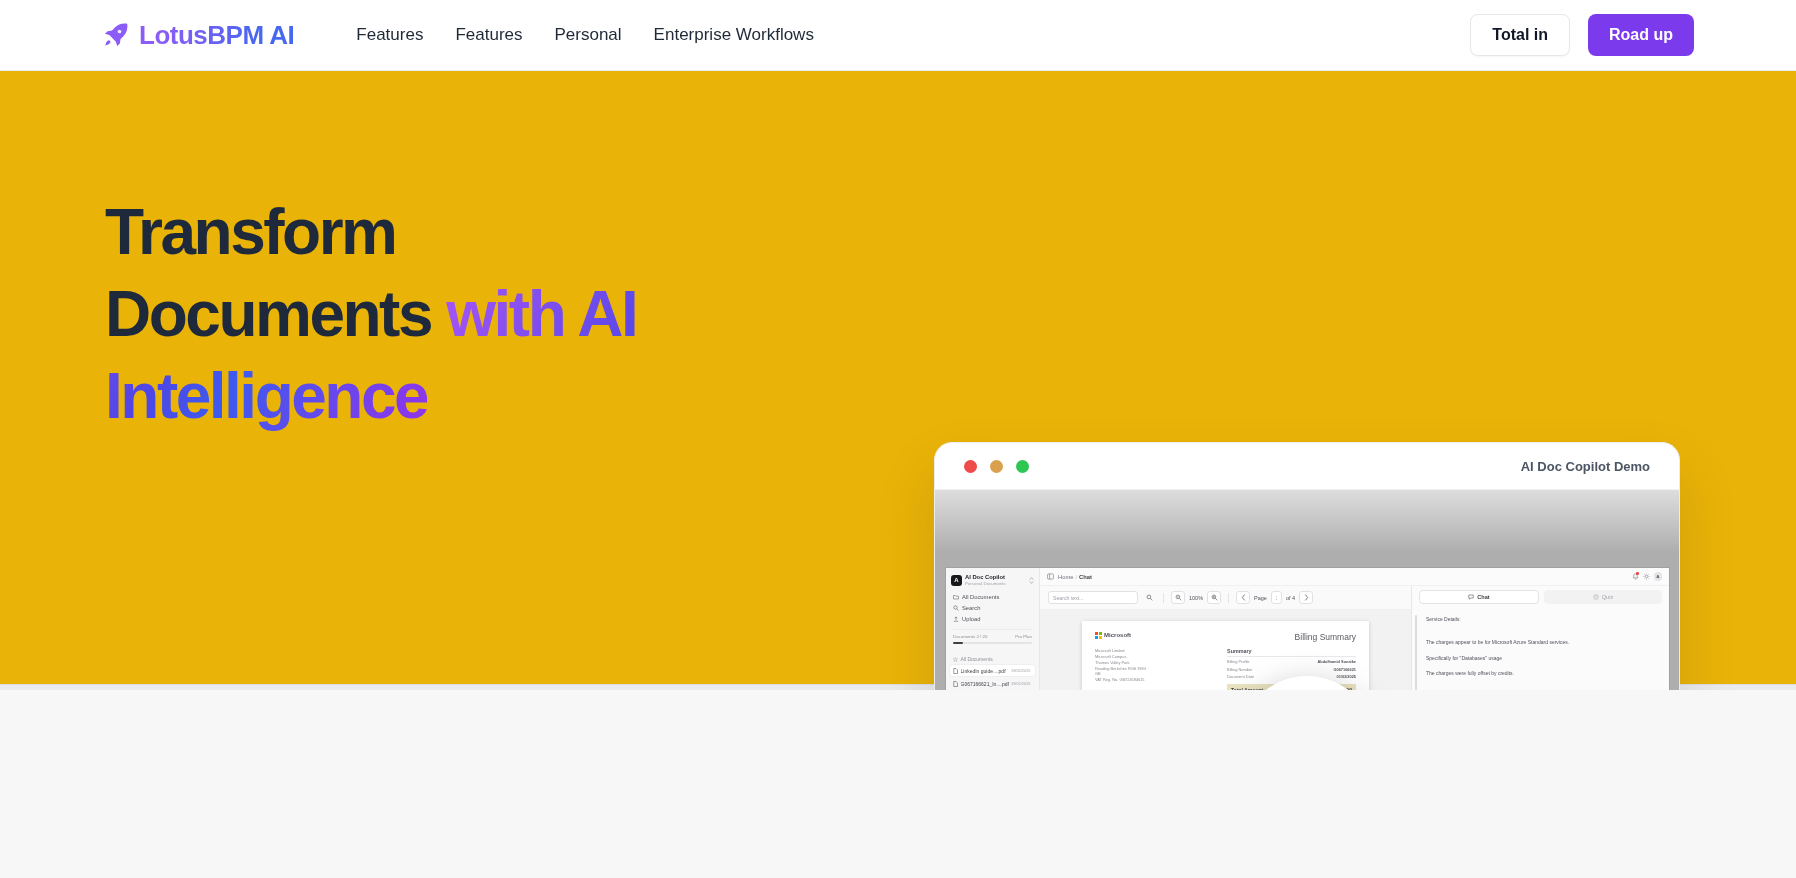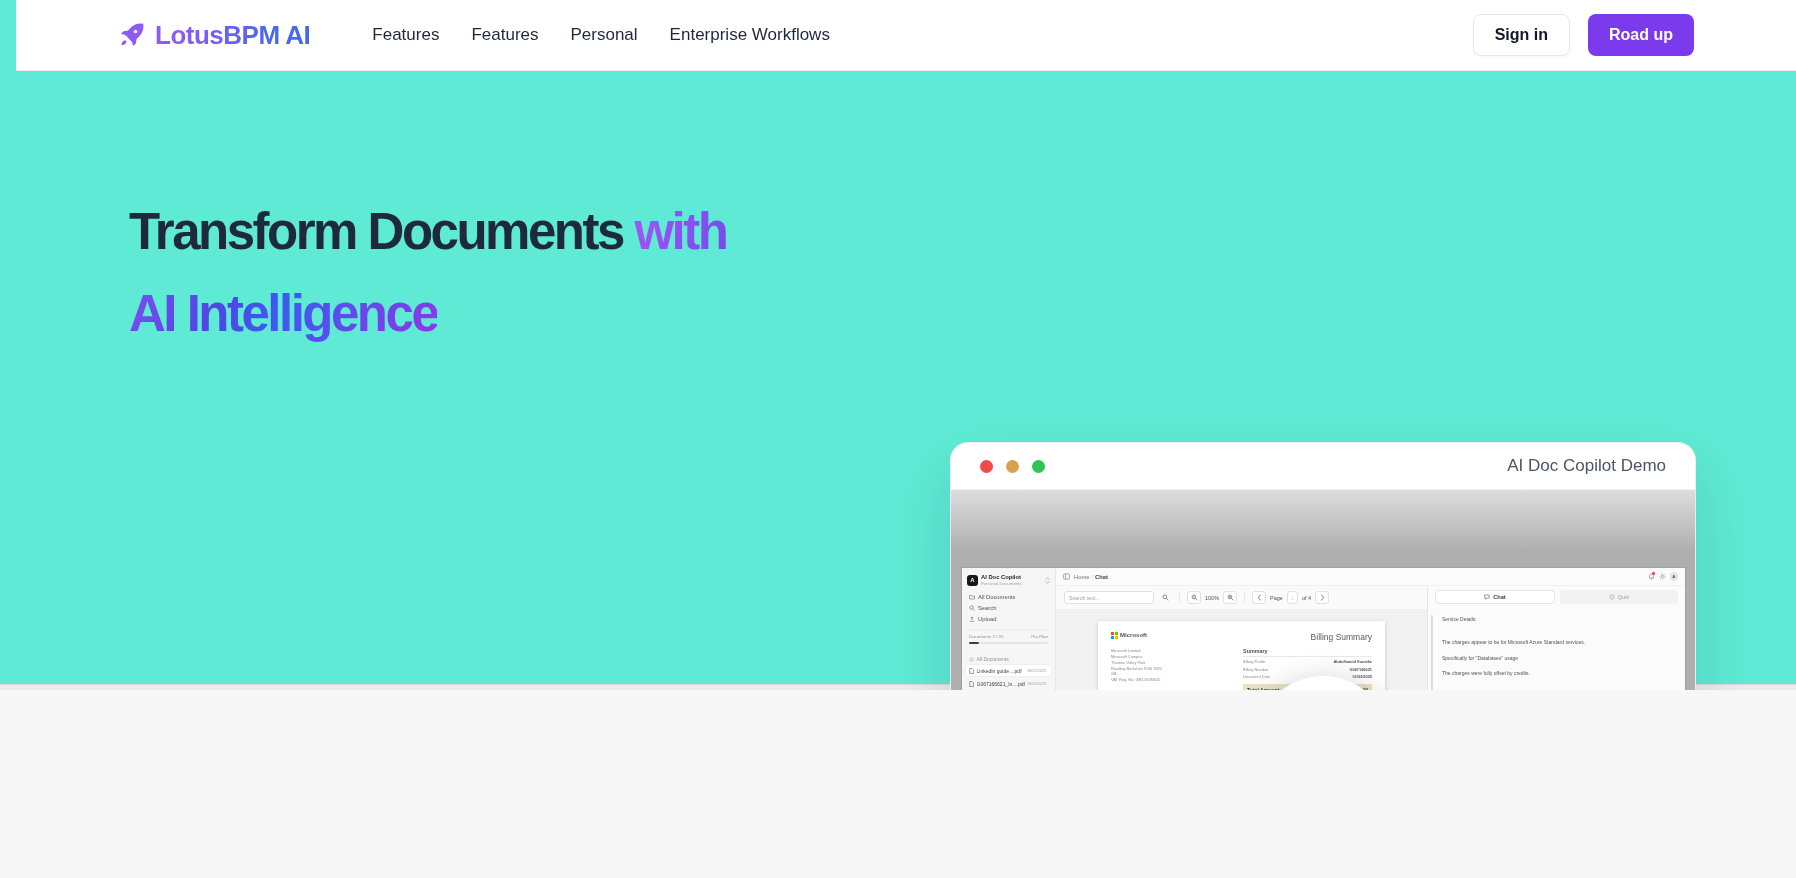--- a/index.html
+++ b/index.html
@@ -1,17 +1,17 @@
 <!DOCTYPE html>
 <html><head>
 <meta charset="utf-8">
 <style>
   * { margin:0; padding:0; box-sizing:border-box; }
   body { font-family:"Liberation Sans", sans-serif; background:#f7f7f8; }
-  .page { position:relative; width:1796px; height:690px; overflow:hidden; background:#5eead4;padding-left:16px; }
+  .page { position:relative; width:1796px; height:690px; overflow:hidden; background:#eab308; }
 
   
   .hdr { position:relative; z-index:5; height:71px; background:#fff; border-bottom:1px solid #ececf0;
          display:flex; align-items:center; padding:0 102px; }
   .logo { display:flex; align-items:center; gap:9px; cursor:pointer; }
   .logo svg { width:28px; height:28px; }
   .logo-text { font-size:26px; font-weight:700; letter-spacing:-0.5px;
                background:linear-gradient(90deg,#8b5cf6 15%,#4668f0 80%);
                -webkit-background-clip:text; background-clip:text; color:transparent; }
   .nav { display:flex; gap:32px; margin-left:62px; }
@@ -21,33 +21,33 @@
          font-family:"Liberation Sans", sans-serif; }
   .btn-ghost { background:#fff; color:#111827; border:1px solid #e5e7eb; box-shadow:0 1px 2px rgba(0,0,0,.04); }
   .btn-solid { background:#7c3aed; color:#fff; border:none; }
 
   
   .hero { position:relative; }
   .hero-left { position:absolute; left:105px; top:95px; width:740px; }
   .badge { display:inline-flex; align-items:center; gap:11px; padding:15px 27px; border-radius:30px;
            background:linear-gradient(90deg,#efe7fd,#e2e8fd); color:#7c3aed; font-size:17.5px; font-weight:600; }
   .badge svg { width:16px; height:16px; }
-  h1 { margin-top:25px; width:625px; font-size:51px; line-height:82px; font-weight:700; letter-spacing:-2.5px;margin-left:8px; }
+  h1 { margin-top:25px; width:625px; font-size:64px; line-height:82px; font-weight:700; letter-spacing:-2.5px; }
   .h-dark { color:#1e2a3b; }
   .h-grad { background:linear-gradient(118deg,#a855f7 0%,#4f46e5 45%,#3d5bee 60%,#9333ea 100%);
             -webkit-background-clip:text; background-clip:text; color:transparent; }
   .desc { margin-top:30px; width:720px; font-size:26.5px; line-height:1.36; color:#475569; }
 
   
   .card { position:absolute; z-index:4; left:934px; top:371px; width:746px; height:560px;
           background:#fff; border:1px solid #ececee; border-radius:18px; overflow:hidden;
           box-shadow:0 30px 60px rgba(15,23,42,.13); }
   .tbar { height:47px; display:flex; align-items:center; gap:13px; padding:0 29px; border-bottom:1px solid #f2f2f3; }
   .dot { width:13px; height:13px; border-radius:50%; }
-  .tbar-title { margin-left:auto; font-size:17px; color:#4b5563; font-weight:400; }
+  .tbar-title { margin-left:auto; font-size:13px; color:#4b5563; font-weight:700; }
   .shot { position:absolute; left:0; right:0; top:47px; bottom:0;
           background:linear-gradient(#dddddd 0,#aeaeae 62px,#aeaeae); padding:78px 10px 0 11px; }
 
   
   .app { height:341px; background:#fbfbfc; display:flex; overflow:hidden; color:#3f3f46;
          box-shadow:0 0 0 1px rgba(0,0,0,.07); font-family:"Liberation Sans", sans-serif; }
   .sb { width:94px; flex:none; background:#f6f6f7; border-right:1px solid #e7e7e9; display:flex; flex-direction:column; }
   .sb-head { display:flex; align-items:center; gap:3px; padding:6px 5px 5px; }
   .sb-logo { width:11px; height:11px; flex:none; background:#18181b; color:#fff; border-radius:3px;
              font-size:6px; display:flex; align-items:center; justify-content:center; font-weight:700; }
@@ -153,21 +153,21 @@
       </svg>
       <span class="logo-text">LotusBPM AI</span>
     </div>
     <nav class="nav">
       <a href="#">Features</a>
       <a href="#">Features</a>
       <a href="#">Personal</a>
       <a href="#">Enterprise Workflows</a>
     </nav>
     <div class="auth">
-      <button class="btn btn-ghost">Sign in</button>
+      <button class="btn btn-ghost">Total in</button>
       <button class="btn btn-solid">Road up</button>
     </div>
   </header>
 
   <section class="hero">
     <div class="hero-left">
       <h1><span class="h-dark">Transform Documents</span> <span class="h-grad">with AI Intelligence</span></h1>
     </div>
 
     <div class="card">

